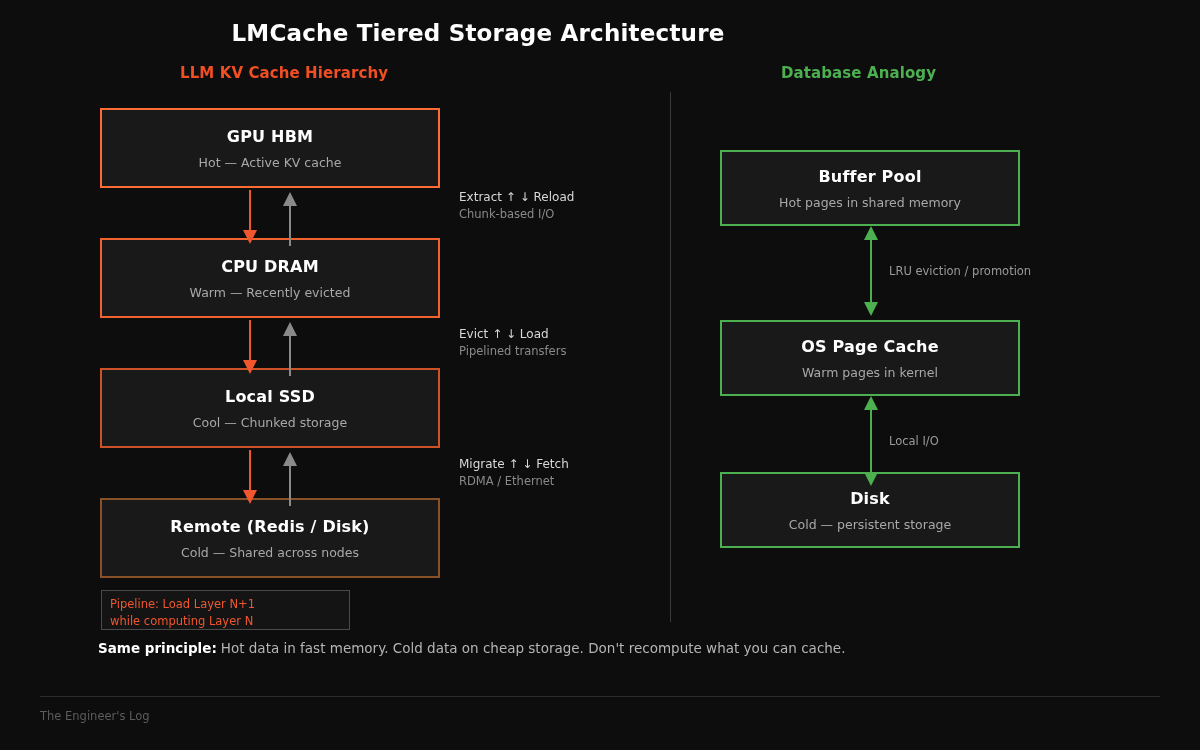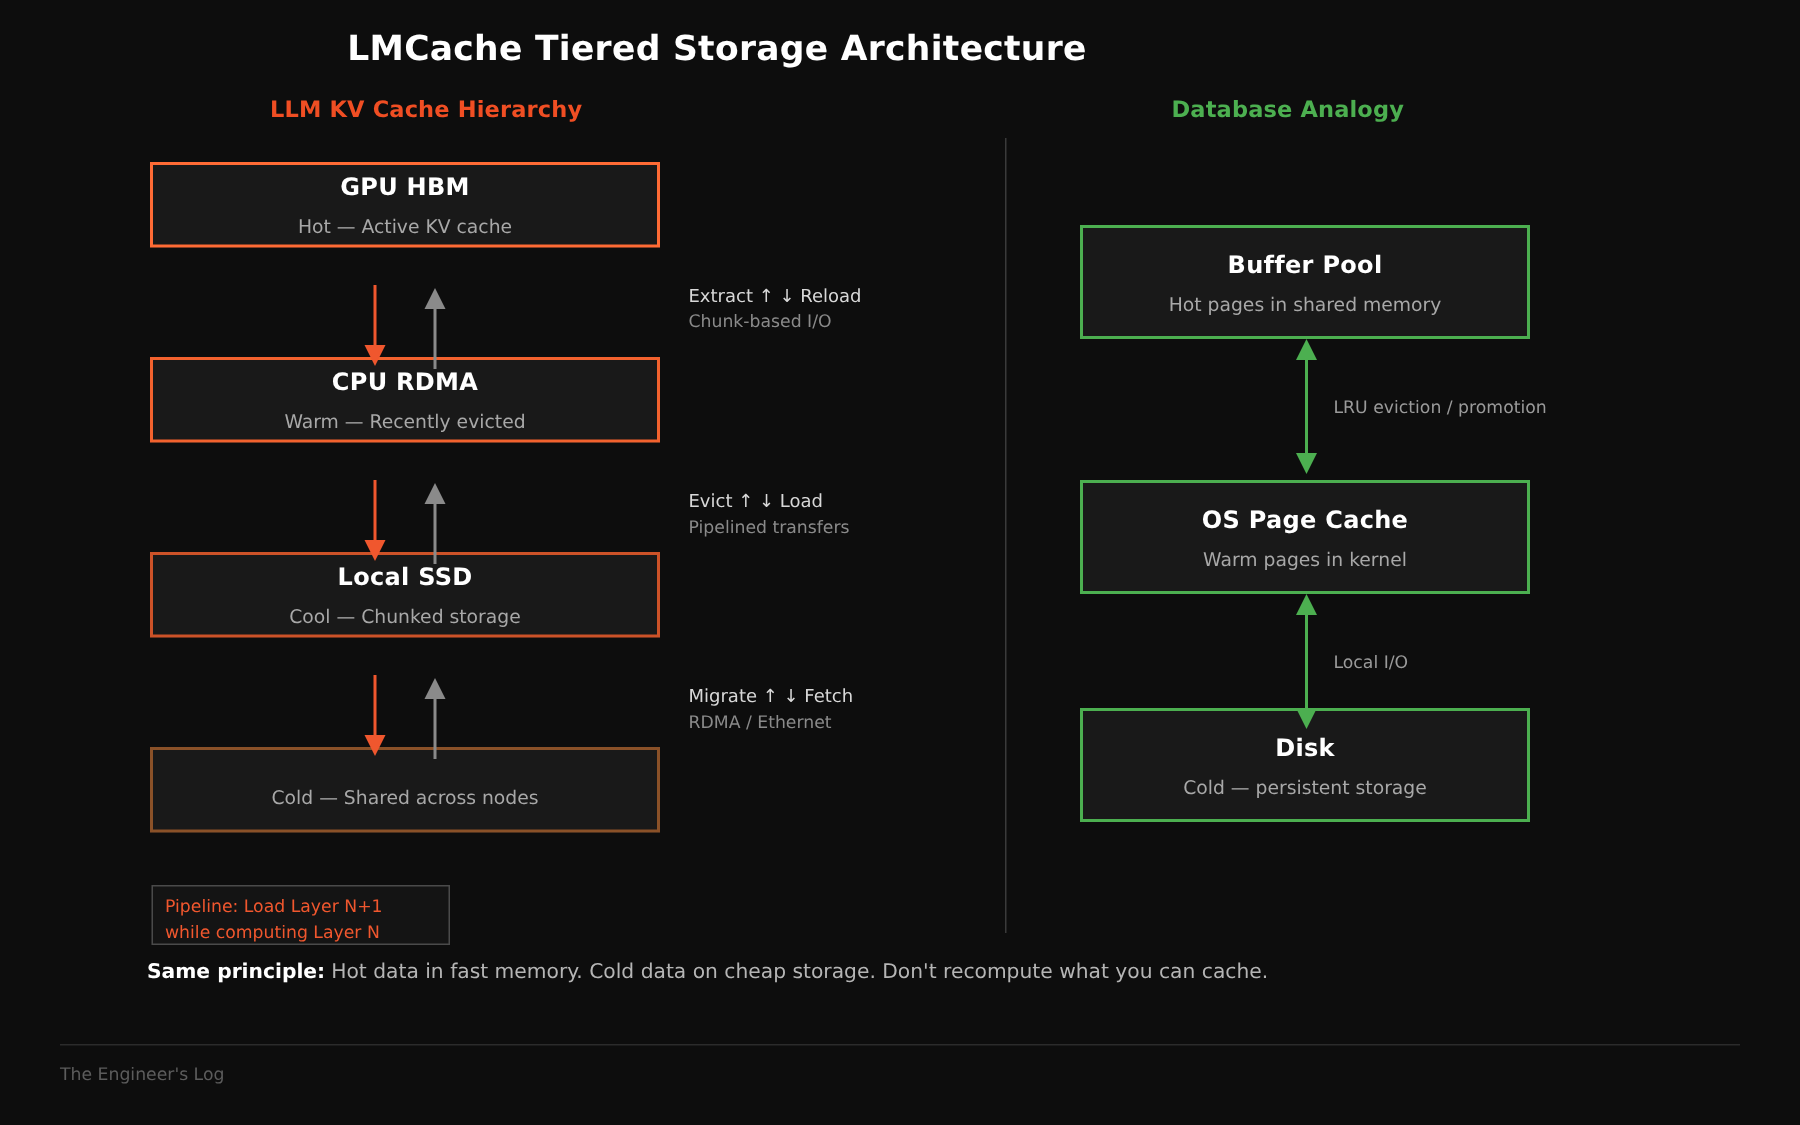--- a/index.html
+++ b/index.html
@@ -73,21 +73,21 @@
     color: #ffffff;
     letter-spacing: 0.2px;
   }
   .tier-sub {
     margin-top: 9px;
     font-size: 12.5px;
     color: #a8a8a8;
   }
 
   
-  .lbox { left: 100px; width: 340px; height: 57px; }
+  .lbox { left: 100px; width: 340px; height: 80px; }
   .lbox-1 { top: 108px; border-color: #ff6b35; }
   .lbox-2 { top: 238px; border-color: #f2622e; }
   .lbox-3 { top: 368px; border-color: #cc5228; }
   .lbox-4 { top: 498px; border-color: #8a5128; }
 
   
   .rbox { left: 720px; width: 300px; height: 76px; border-color: #4caf50; }
   .rbox-1 { top: 150px; }
   .rbox-2 { top: 320px; }
   .rbox-3 { top: 472px; }
@@ -131,21 +131,21 @@
     white-space: nowrap;
   }
   .rl-1 { left: 889px; top: 264px; }
   .rl-2 { left: 889px; top: 434px; }
 
   
   .pipeline-note {
     position: absolute;
     left: 101px;
     top: 590px;
-    width: 199px;
+    width: 249px;
     height: 40px;
     border: 1px solid #4a4a4a;
     background: #141414;
     padding: 5px 8px;
     font-size: 11.5px;
     line-height: 1.5;
     color: #f0572e;
   }
   .pipeline-note span { display: block; white-space: nowrap; }
 
@@ -194,30 +194,31 @@
   <div class="col-heading right">Database Analogy</div>
 
   <div class="v-divider"></div>
 
   <div class="tier-box lbox lbox-1">
     <div class="tier-title">GPU HBM</div>
     <div class="tier-sub">Hot — Active KV cache</div>
   </div>
 
   <div class="tier-box lbox lbox-2">
-    <div class="tier-title">CPU RDMA</div>
+    <div class="tier-title">CPU DRAM</div>
     <div class="tier-sub">Warm — Recently evicted</div>
   </div>
 
   <div class="tier-box lbox lbox-3">
     <div class="tier-title">Local SSD</div>
     <div class="tier-sub">Cool — Chunked storage</div>
   </div>
 
   <div class="tier-box lbox lbox-4">
+    <div class="tier-title">Remote (Redis / Disk)</div>
     <div class="tier-sub">Cold — Shared across nodes</div>
   </div>
 
   <div class="arrow-pair ap-1">
     <svg width="70" height="56" viewBox="0 0 70 56" xmlns="http://www.w3.org/2000/svg">
       <g>
         <line x1="22" y1="0" x2="22" y2="42" stroke="#f0572e" stroke-width="2"></line>
         <polygon points="22,54 15,40 29,40" fill="#f0572e"></polygon>
       </g>
       <g>

